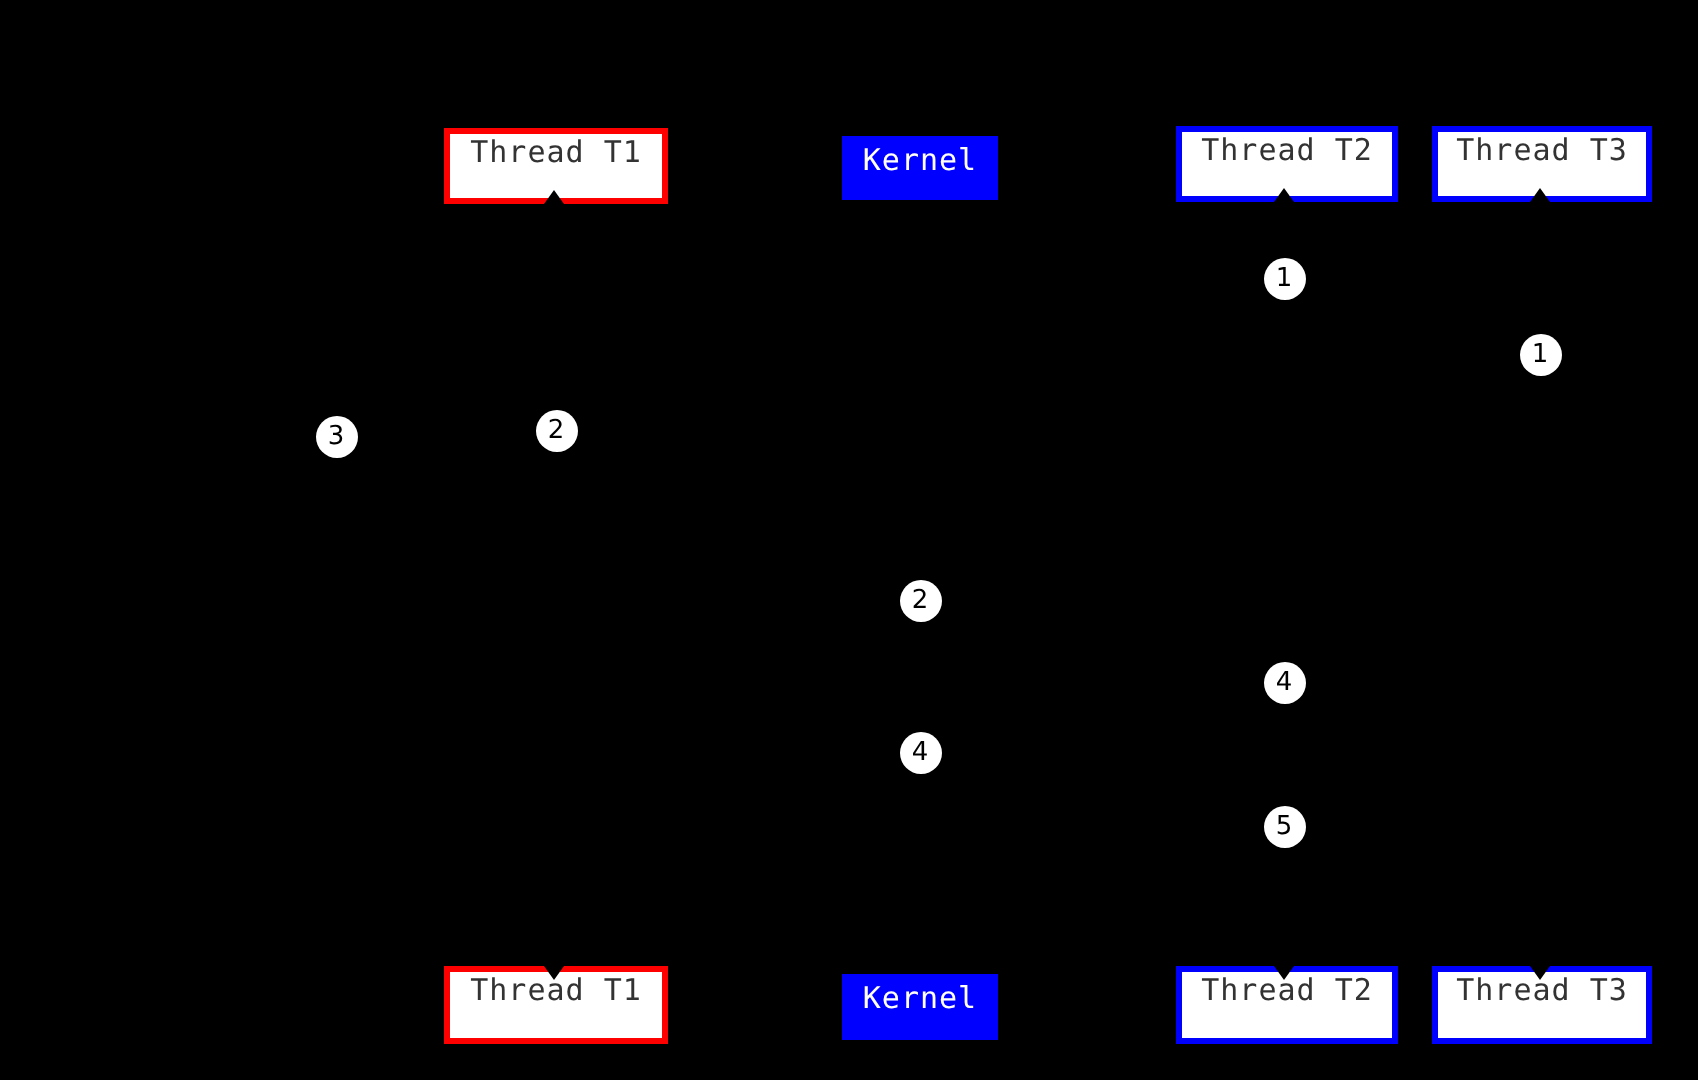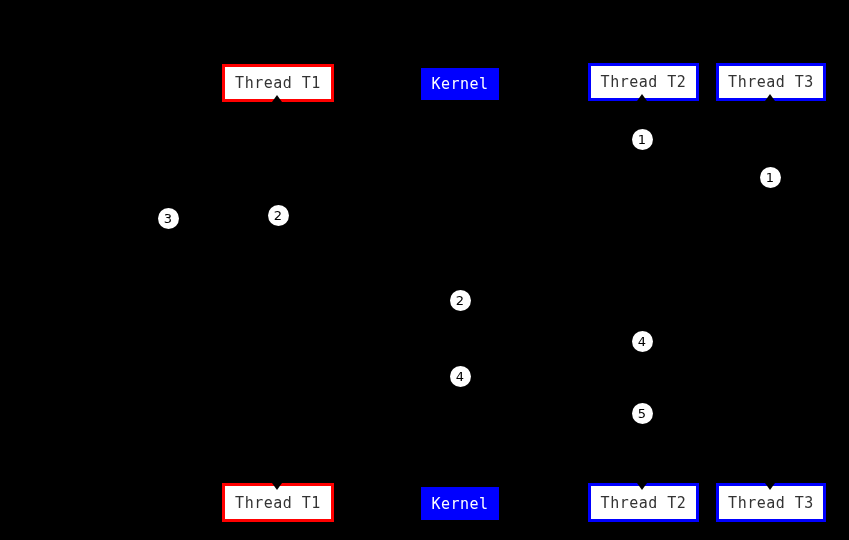--- a/index.html
+++ b/index.html
@@ -14,21 +14,20 @@
     background: #000000;
     overflow: hidden;
     font-family: "DejaVu Sans Mono", "Liberation Mono", monospace;
   }
   .box {
     position: absolute;
     box-sizing: border-box;
     border-style: solid;
     border-width: 3px;
     display: flex;
-    align-items: center;
     justify-content: center;
   }
   .box .label {
     font-size: 15px;
     letter-spacing: 0.5px;
     white-space: nowrap;
   }
   .notch {
     position: absolute;
     width: 0;

